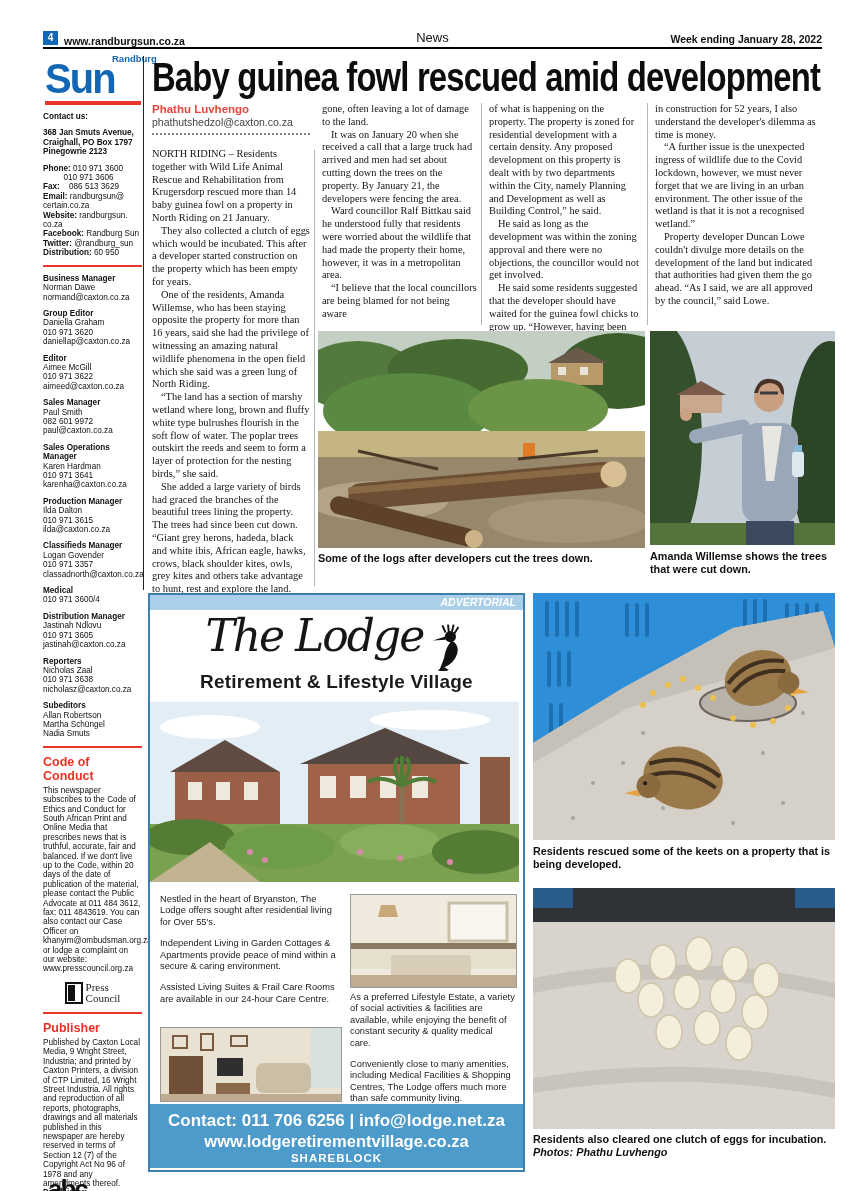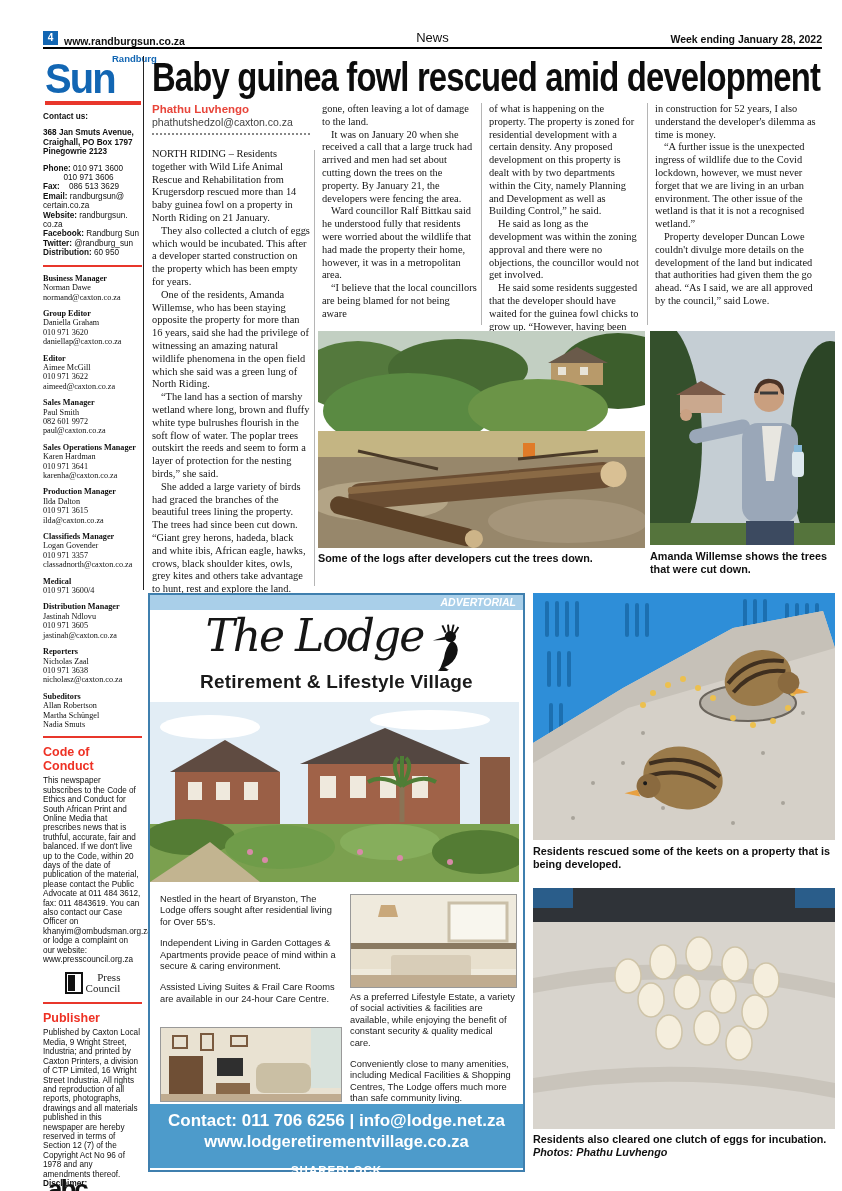--- a/index.html
+++ b/index.html
@@ -23,25 +23,25 @@
   .brand-big{position:absolute;left:0;top:5px;font:bold 42px/40px "Liberation Sans",sans-serif;
              color:#1266b3;letter-spacing:-2px;transform:scaleX(0.95);transform-origin:left;}
   .brand-rule{position:absolute;left:0;top:47px;width:96px;height:4px;background:#e8362b;}
 
   
   .sidebar{left:43px;top:112px;width:99px;font:8.2px/9.4px "Liberation Sans",sans-serif;color:#101010;}
   .s-bold{font-weight:bold;}
   .pre{white-space:pre-line;}
   .s-block{margin-top:7px;}
   .red-rule{height:2px;background:#e8362b;margin:7px 0;}
-  .staff{margin-bottom:7px;font-family:Liberation Serif, serif;}
+  .staff{margin-bottom:7px;}
   .staff-role{font-weight:bold;}
   .red-head{font:bold 12.5px/14px "Liberation Sans",sans-serif;color:#ee3124;margin:4px 0 3px;}
   .logo-row{margin:8px 0;display:flex;align-items:center;justify-content:center;gap:3px;}
-  .pc-text{font:11px/11px "Liberation Serif",serif;color:#222;text-align:right;}
+  .pc-text{font:11px/11px "Liberation Serif",serif;color:#222;}
   .abc-partial{position:absolute;left:48px;top:1176px;font:900 26px/26px "Liberation Sans",sans-serif;
                letter-spacing:-2px;color:#111;}
 
   
   .v-rule{width:1px;background:#222;}
   .col-rule{width:1px;background:#b5b5b5;}
 
   
   .headline{left:152px;top:56px;width:680px;font:bold 40px/42px "Liberation Sans",sans-serif;
             letter-spacing:-1px;color:#0d0d0d;white-space:nowrap;transform:scaleX(0.82);transform-origin:left;}
@@ -62,21 +62,21 @@
            font:bold italic 10.5px/15px "Liberation Sans",sans-serif;color:#fff;text-align:right;padding-right:7px;box-sizing:border-box;}
   .adv-logo{position:absolute;left:0;top:17px;right:0;text-align:center;}
   .adv-brand{font:italic 44px/48px "DejaVu Serif",serif;color:#161616;letter-spacing:-2px;display:inline-block;}
   .adv-tagline{font:bold 19px/22px "Liberation Sans",sans-serif;color:#1a1a1a;letter-spacing:0.2px;}
   .adv-text{font:9.3px/11.4px "Liberation Sans",sans-serif;color:#222;}
   .adv-text p{margin:0 0 10px;}
   .adv-footer{position:absolute;left:0;right:0;top:509px;height:64px;background:#4d9bcb;color:#fff;
               text-align:center;padding-top:6px;box-sizing:border-box;}
   .adv-f1{font:bold 17px/21px "Liberation Sans",sans-serif;}
   .adv-f2{font:bold 16.5px/20px "Liberation Sans",sans-serif;}
-  .adv-f3{font:bold 11.5px/15px "Liberation Sans",sans-serif;letter-spacing:1px;margin-top:12px;}
+  .adv-f3{font:bold 11.5px/15px "Liberation Sans",sans-serif;letter-spacing:1px;}
   .int-photo{border:1px solid #999;}
 </style>
 </head>
 <body>
 
 <div class="page">
 
   <div class="abs top-bar">
     <span class="pgnum">4</span><span class="site-url">www.randburgsun.co.za</span>
     <span class="section-name">News</span>

